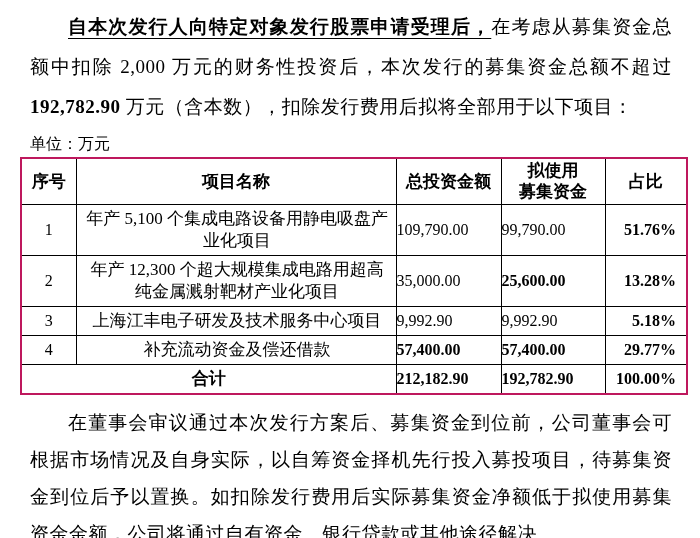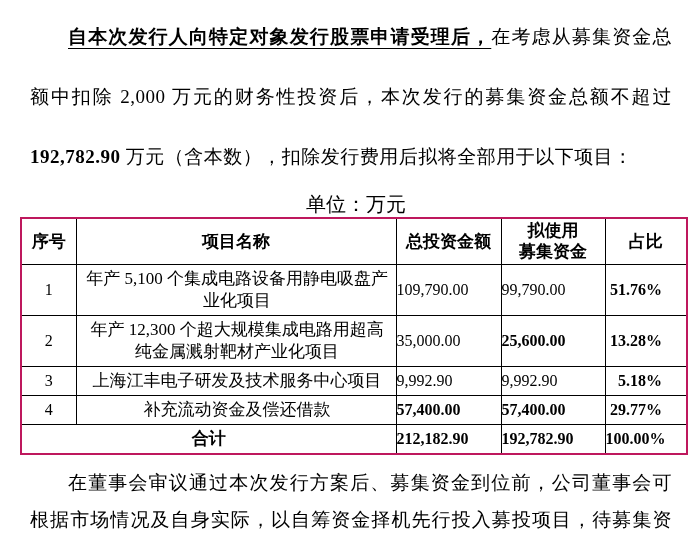--- a/index.html
+++ b/index.html
@@ -9,41 +9,41 @@
     background: #ffffff;
     color: #000000;
     font-family: "Liberation Serif", serif;
     overflow: hidden;
   }
   .page { padding: 0 28px 0 30px; }
 
   
   p.para {
     font-size: 19px;
-    line-height: 60px;
+    line-height: 40px;
     text-align: justify;
     text-indent: 2em;
     margin: 7px 0 0 0;
     letter-spacing: 0.5px;
   }
   p.closing {
     line-height: 37px;
     margin-top: 9px;
   }
   .em-bold-underline {
     font-weight: bold;
     text-decoration: underline;
     text-underline-offset: 5px;
   }
   .bold { font-weight: bold; }
 
   
   .unit-label {
-    text-align: center;
-    font-size: 20px;
+    text-align: left;
+    font-size: 16px;
     line-height: 20px;
     margin: 7px -10px 3px 0;
   }
 
   
   table.fund-table {
     border-collapse: collapse;
     table-layout: fixed;
     width: 666px;
     margin-left: -10px;
@@ -73,21 +73,21 @@
     line-height: 22px;
     padding: 3px 6px 3px 8px;
   }
   td.c-num {
     font-size: 16px;
     padding-right: 11px;
   }
   td.c-pct {
     text-align: right;
     font-size: 16px;
-    padding-right: 24px;
+    padding-right: 10px;
   }
   td.c-total-label {
     text-align: center;
     font-size: 17px;
     font-weight: bold;
     height: 30px;
     margin-top: 38px;
   }
   tr.total-row td { height: 30px; }
 </style>

